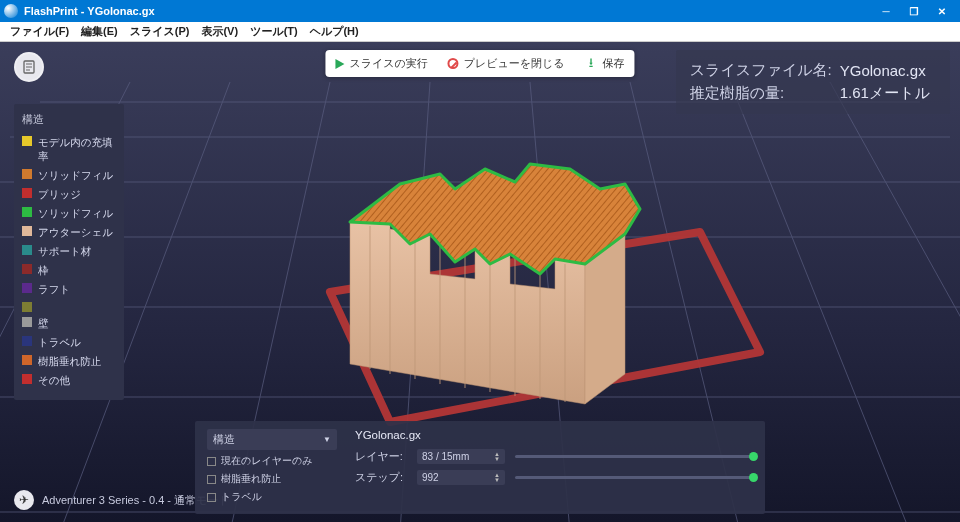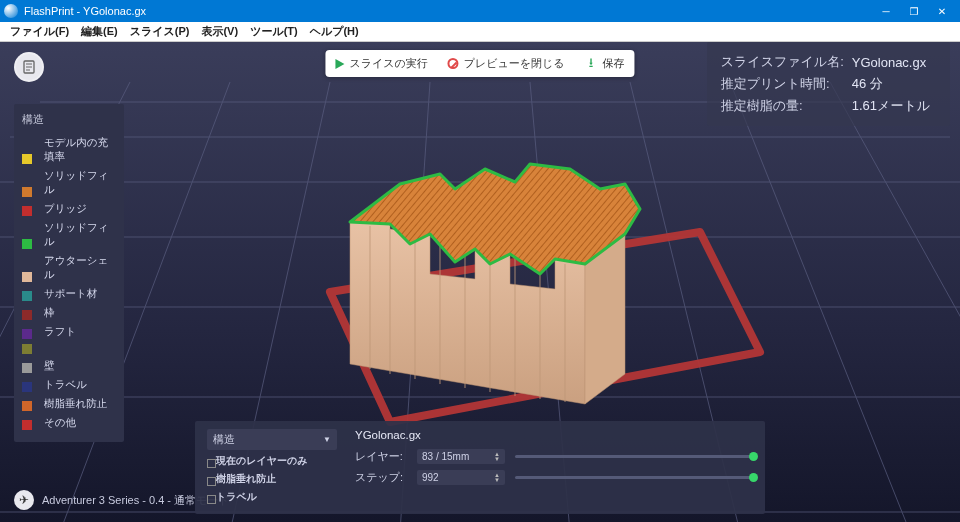--- a/index.html
+++ b/index.html
@@ -1,19 +1,19 @@
 <!DOCTYPE html>
 <html><head>
 <meta charset="utf-8">
 <style>
 * { margin: 0; padding: 0; box-sizing: border-box; font-family: "Segoe UI", "Yu Gothic UI", sans-serif; }
 body { width: 960px; height: 522px; overflow: hidden; background: #2a2d47; position: relative; }
 
 
-.title-bar { height: 22px; background: #0078d4; display: flex; align-items: center; padding: 8px 4px; color: #fff; font-size: 11px; }
+.title-bar { height: 22px; background: #0078d4; display: flex; align-items: center; padding: 8px 4px; color: #fff; font-size: 11px; font-weight: bold; }
 .title-bar .app-icon { width: 14px; height: 14px; margin-right: 6px; background: radial-gradient(circle at 30% 30%, #fff, #0078d4); border-radius: 50%; }
 .title-bar .title { flex: 1; }
 .win-controls { display: flex; }
 .win-btn { width: 28px; height: 22px; display: flex; align-items: center; justify-content: center; font-size: 10px; color: #fff; }
 
 
 .menu-bar { height: 20px; background: #fff; display: flex; align-items: center; padding: 0 4px; font-size: 11px; color: #222; border-bottom: 1px solid #ccc; }
 .menu-item { padding: 0 6px; font-weight: bold; }
 
 
@@ -26,39 +26,39 @@
 
 .top-toolbar { position: absolute; top: 8px; left: 50%; transform: translateX(-50%); background: #fff; border-radius: 4px; display: flex; padding: 6px 10px; gap: 20px; box-shadow: 0 1px 4px rgba(0,0,0,.3); }
 .top-toolbar .tb-btn { display: flex; align-items: center; gap: 5px; font-size: 11px; color: #333; }
 .tb-btn .ico { width: 13px; height: 13px; display: flex; align-items: center; justify-content: center; }
 .ico.play { border-left: 9px solid #2aa859; border-top: 5px solid transparent; border-bottom: 5px solid transparent; width:0; height:0; }
 .ico.stop { width: 11px; height: 11px; border: 2px solid #e04a4a; border-radius: 50%; position: relative; }
 .ico.stop::after { content:""; position:absolute; left:1px; top:4px; width:7px; height:1.5px; background:#e04a4a; transform: rotate(-45deg); }
 .ico.save { color: #2aa859; font-size: 13px; }
 
 
-.info-panel { position: absolute; top: 0; right: 10px; background: #34374faa; color: #cfd2e6; font-size: 13px; padding: 8px 12px; border-radius: 2px; }
+.info-panel { position: absolute; top: 8px; right: 10px; background: #34374faa; color: #cfd2e6; font-size: 15px; padding: 8px 12px; border-radius: 2px; }
 .info-panel table td { padding: 1px 6px 1px 0; white-space: nowrap; }
 .info-panel td:last-child { color: #e2e5f4; }
 
 
 .legend { position: absolute; top: 62px; left: 14px; width: 110px; background: #2f324a; border-radius: 2px; padding: 8px 8px 10px; color: #d8dbef; font-size: 10.5px; }
 .legend h4 { font-size: 11px; font-weight: normal; color: #c9ccde; margin-bottom: 6px; }
-.legend .row { display: flex; align-items: flex-end; gap: 12px; padding: 2.5px 0; }
+.legend .row { display: flex; align-items: flex-start; gap: 6px; padding: 2.5px 0; }
 .swatch { width: 10px; height: 10px; flex: 0 0 10px; }
 
 
 .status-bl { position: absolute; left: 14px; bottom: 12px; display:flex; align-items:center; gap:8px; color:#c7cade; font-size: 11px; }
 .status-bl .circ { width: 20px; height: 20px; border-radius: 50%; background:#e8e8ee; display:flex; align-items:center; justify-content:center; color:#333; font-size:12px; }
 
 
 .bottom-panel { position: absolute; bottom: 8px; left: 50%; transform: translateX(-50%); width: 570px; background: #2e3149ee; border-radius: 2px; padding: 8px 12px 10px; color:#cfd2e6; font-size:11px; display: grid; grid-template-columns: 130px 1fr; gap: 6px 18px; }
 .bp-left { display:flex; flex-direction:column; gap:4px; }
 .bp-select { background:#3a3d56; padding: 3px 6px; border-radius:2px; display:flex; justify-content:space-between; align-items:center; }
-.bp-chk { display:flex; align-items:flex-end; font-size:10px;font-weight:bold; }
+.bp-chk { display:flex; align-items:center; gap:5px; font-size:10px; }
 .bp-chk .box { width:9px; height:9px; border:1px solid #888; }
 .bp-right { display:flex; flex-direction:column; gap:6px; }
 .filename { color:#e6e8f6; font-size: 11.5px; padding-bottom:2px; }
 .slider-row { display:flex; align-items:center; gap:10px; }
 .slider-row .lbl { width: 52px; }
 .slider-row .val { width: 88px; background:#3a3d56; padding:2px 5px; border-radius:2px; display:flex; justify-content:space-between; align-items:center; font-size:10px; }
 .slider-row .track { flex:1; height:3px; background:#555a78; border-radius:2px; position:relative; }
 .slider-row .dot { position:absolute; right:-5px; top:-3px; width:9px; height:9px; border-radius:50%; background:#37d66a; }
 .stepper { display:flex; flex-direction:column; font-size:6px; color:#bbb; line-height:5px; }
 
@@ -179,24 +179,20 @@
       <span>保存</span>
     </div>
   </div>
 
   <div class="info-panel">
     <table>
       <tbody>
           <tr>
             <td>スライスファイル名:</td>
             <td>YGolonac.gx</td>
-          </tr>
-      <tr>
-            <td>推定プリント時間:</td>
-            <td>46 分</td>
           </tr>
       <tr>
             <td>推定樹脂の量:</td>
             <td>1.61メートル</td>
           </tr>
     </tbody>
       </table>
   </div>
 
   <div class="legend">

